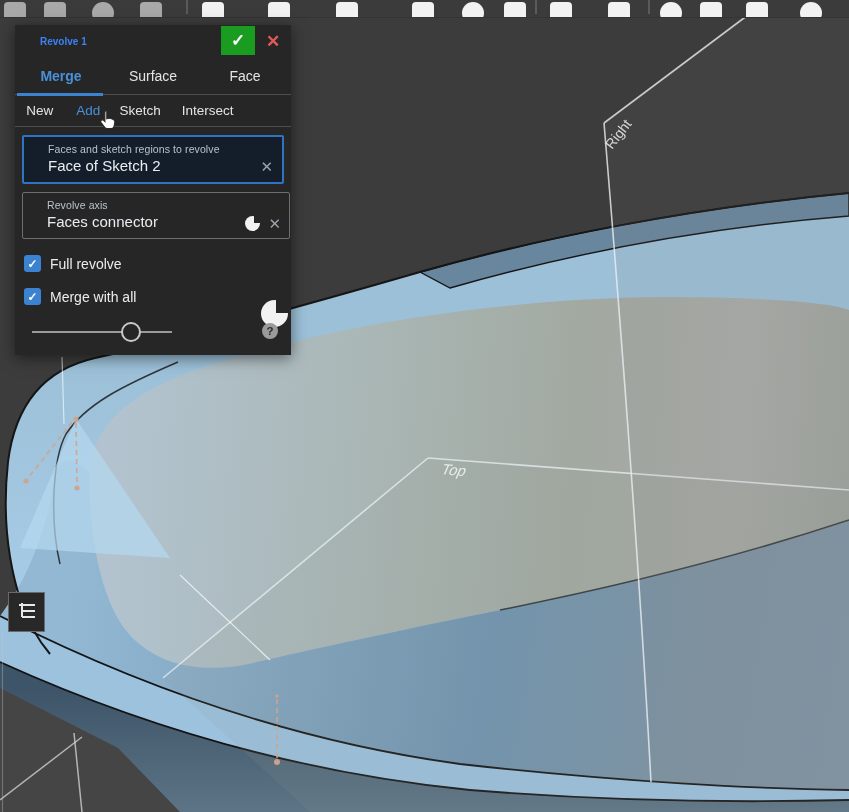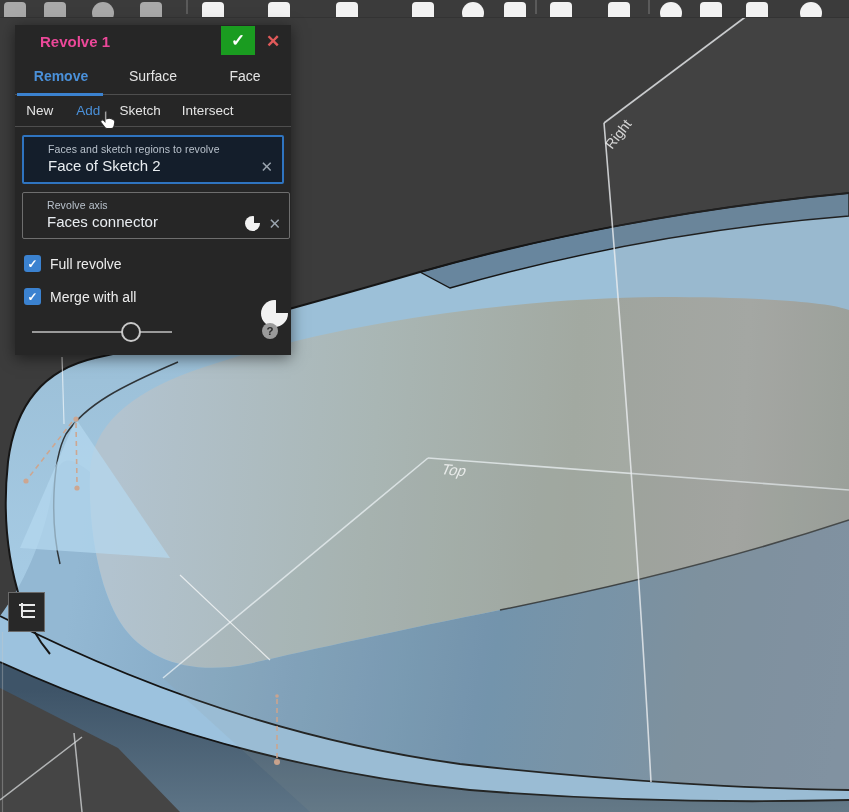--- a/index.html
+++ b/index.html
@@ -14,21 +14,21 @@
     border-bottom:1px solid #333;overflow:hidden;z-index:5;}
   .tb-icon{position:absolute;top:2px;width:22px;height:22px;border-radius:4px;background:#a9a9a9;}
   .tb-icon.white{background:#f2f2f2;}
   .tb-icon.round{border-radius:50%;}
   .tb-sep{position:absolute;top:0;width:2px;height:14px;background:#5a5a5a;}
 
   
   .dialog{position:absolute;left:15px;top:25px;width:276px;background:#262626;z-index:10;
     box-shadow:0 3px 14px rgba(0,0,0,.5);color:#e8e8e8;}
   .dlg-header{position:relative;height:33px;display:flex;align-items:center;}
-  .dlg-title{font-size:15px;font-weight:bold;color:#ec4899;padding-left:25px;}
+  .dlg-title{font-size:10px;font-weight:bold;color:#3b82f6;padding-left:25px;}
   .btn-confirm{position:absolute;right:36px;top:1px;width:34px;height:29px;background:#1a9c20;
     display:flex;align-items:center;justify-content:center;color:#fff;font-size:17px;font-weight:bold;cursor:pointer;}
   .btn-close{position:absolute;right:6px;top:4px;width:24px;height:24px;display:flex;align-items:center;
     justify-content:center;color:#e05a5a;font-size:17px;font-weight:bold;cursor:pointer;}
   .tabs{position:relative;display:flex;height:36px;border-bottom:1px solid #4e4e4e;align-items:center;}
   .tab{flex:1;text-align:center;font-size:14px;color:#e4e4e4;cursor:pointer;}
   .tab.active{color:#4a90d9;font-weight:bold;}
   .tabs .underline{position:absolute;bottom:-2px;height:3px;background:#3b82d0;}
   .u-solid{left:2px;width:86px;}
   .subtabs{position:relative;display:flex;height:31px;border-bottom:1px solid #4e4e4e;align-items:center;}
@@ -184,21 +184,21 @@
       <span class="dlg-title">Revolve 1</span>
       <div class="btn-confirm">
         <span>✓</span>
       </div>
       <div class="btn-close">
         <span>✕</span>
       </div>
     </div>
 
     <div class="tabs">
-      <div class="tab active">Remove</div>
+      <div class="tab active">Merge</div>
       <div class="tab">Surface</div>
       <div class="tab">Face</div>
       <div class="underline u-solid"></div>
     </div>
 
     <div class="subtabs">
       <div class="subtab" style="width:58px">New</div>
       <div class="subtab active" style="width:56px">Add</div>
       <div class="subtab" style="width:66px">Sketch</div>
       <div class="subtab" style="width:92px">Intersect</div>

